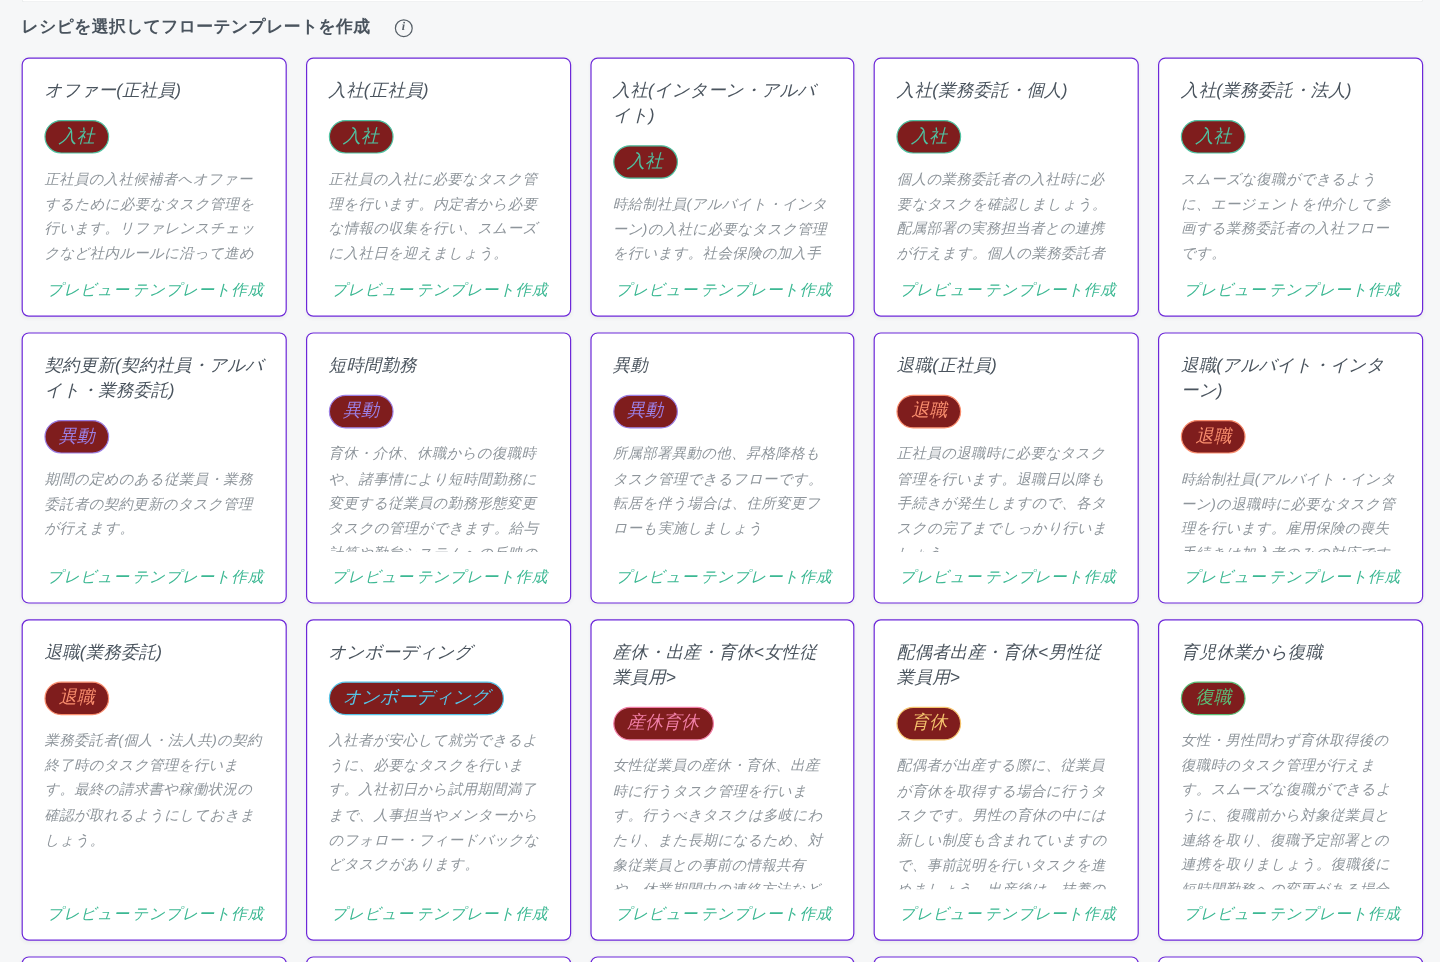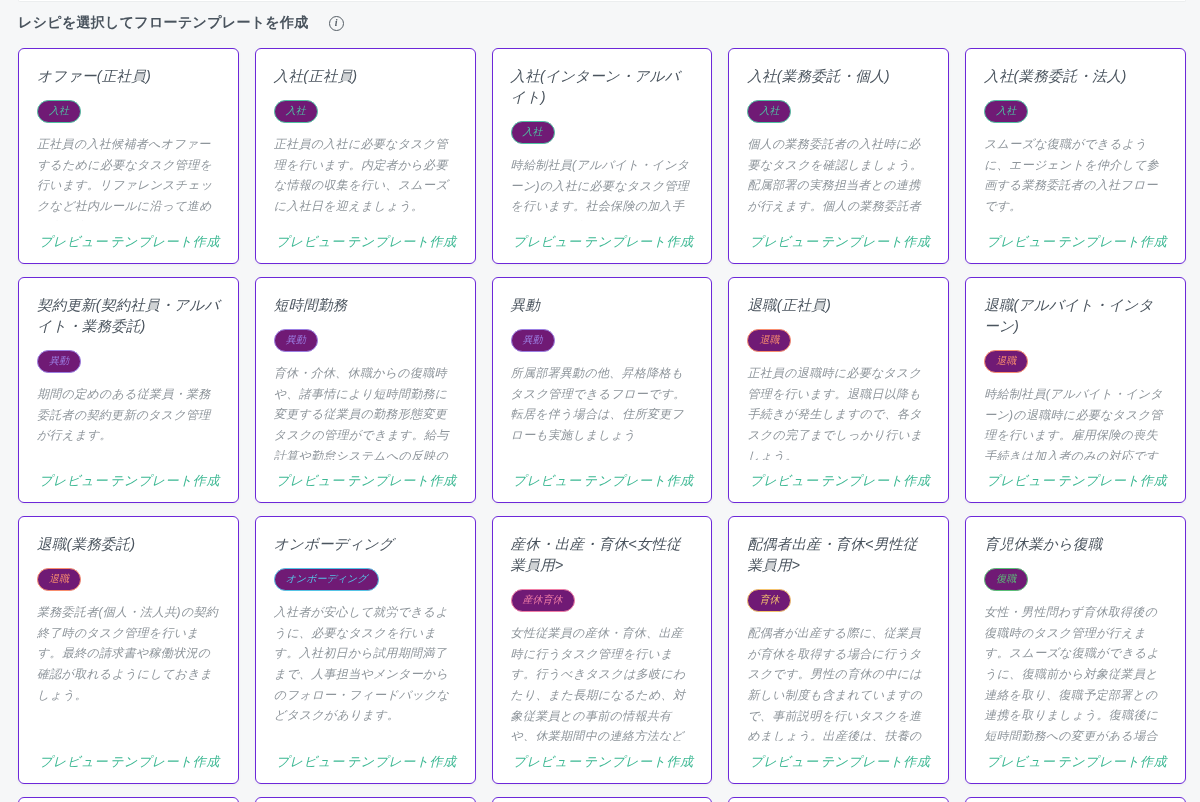--- a/index.html
+++ b/index.html
@@ -43,24 +43,24 @@
     overflow:hidden;
     font-style:italic;
   }
   .card.stub { padding:0; }
   .card-title {
     font-size:14.5px; font-weight:500; color:#4a545e;
     line-height:1.45; margin-bottom:13px; letter-spacing:.2px;
   }
   .badge {
     align-self:flex-start;
-    font-size:10px; font-weight:400;
+    font-size:15px; font-weight:400;
     padding:3px 11px 4px;
     border:1px solid; border-radius:999px;
-    background:#701a75; margin-bottom:11px; white-space:nowrap;
+    background:#7f1d1d; margin-bottom:11px; white-space:nowrap;
   }
   .desc {
     font-size:12px; line-height:1.72; color:#8e959b;
     letter-spacing:.3px; overflow:hidden; flex:0 1 auto;
   }
   .footer {
     margin-top:auto; display:flex; align-items:flex-start; padding-top:12px;
   }
   .footer .link {
     flex:1 1 50%; text-align:center;

